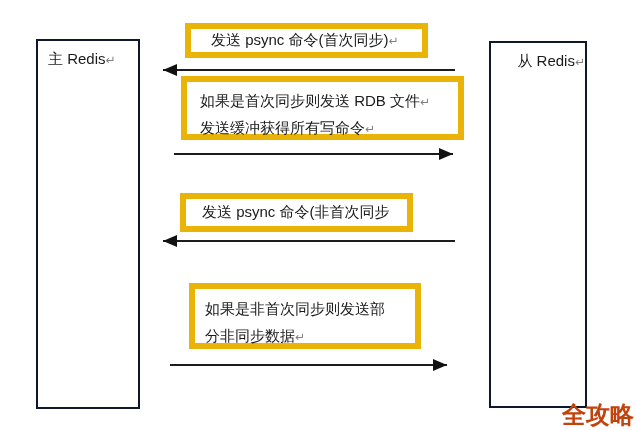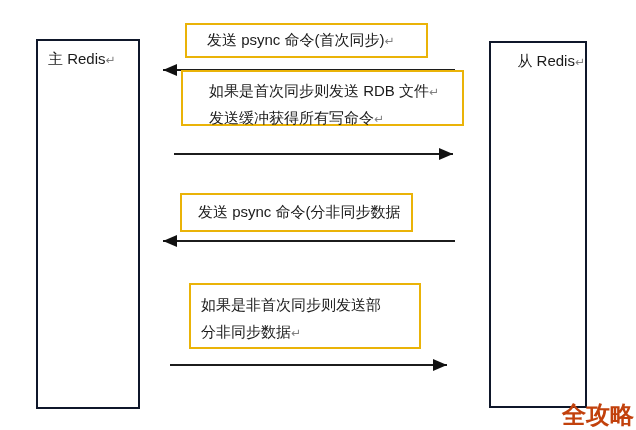--- a/index.html
+++ b/index.html
@@ -9,21 +9,21 @@
     color:#1a1a1a; overflow:hidden;
   }
   .lifeline {
     position:absolute; border:2px solid #0f172a; background:#fff;
     box-sizing:border-box; font-size:15px;
   }
   .lifeline .actor-label { padding-top:9px; white-space:nowrap; }
   .lifeline.master .actor-label { padding-left:10px; }
   .lifeline.slave .actor-label { text-align:right; }
   .msg-box {
-    position:absolute; border:2px solid #eab308; background:#fff;
+    position:absolute; border:6px solid #eab308; background:#fff;
     box-sizing:border-box; font-size:15px; white-space:nowrap;
   }
   .msg-box.single { display:flex; align-items:center; }
   .msg-line { display:block; line-height:26px; }
   .rmark { color:#808080; font-size:12px; }
   .arrow { position:absolute; height:0; border-top:2px solid #1c1c1c; }
   .arrow::before {
     content:""; position:absolute; top:-7px; width:0; height:0;
     border-top:6px solid transparent; border-bottom:6px solid transparent;
   }
@@ -51,33 +51,33 @@
     </div>
   </div>
 
   <div class="msg-box single" style="left:185px; top:23px; width:243px; height:35px; padding-left:20px;">
     <span class="msg-line">
       <span>发送 psync 命令(首次同步)</span><span class="rmark">↵</span>
     </span>
   </div>
   <div class="arrow arrow-left" style="left:163px; top:69px; width:292px;"></div>
 
-  <div class="msg-box" style="left:181px; top:70px; width:283px; height:56px; padding:6px 0 0 26px;">
+  <div class="msg-box" style="left:181px; top:76px; width:283px; height:64px; padding:6px 0 0 13px;">
     <span class="msg-line">
       <span>如果是首次同步则发送 RDB 文件</span><span class="rmark">↵</span>
     </span>
     <span class="msg-line">
       <span>发送缓冲获得所有写命令</span><span class="rmark">↵</span>
     </span>
   </div>
   <div class="arrow arrow-right" style="left:174px; top:153px; width:279px;"></div>
 
   <div class="msg-box single" style="left:180px; top:193px; width:233px; height:39px; padding-left:16px;">
     <span class="msg-line">
-      <span>发送 psync 命令(分非同步数据</span><span class="rmark"></span>
+      <span>发送 psync 命令(非首次同步</span><span class="rmark"></span>
     </span>
   </div>
   <div class="arrow arrow-left" style="left:163px; top:240px; width:292px;"></div>
 
   <div class="msg-box" style="left:189px; top:283px; width:232px; height:66px; padding:7px 0 8px 10px;">
     <span class="msg-line">
       <span>如果是非首次同步则发送部</span><span class="rmark"></span>
     </span>
     <span class="msg-line">
       <span>分非同步数据</span><span class="rmark">↵</span>

